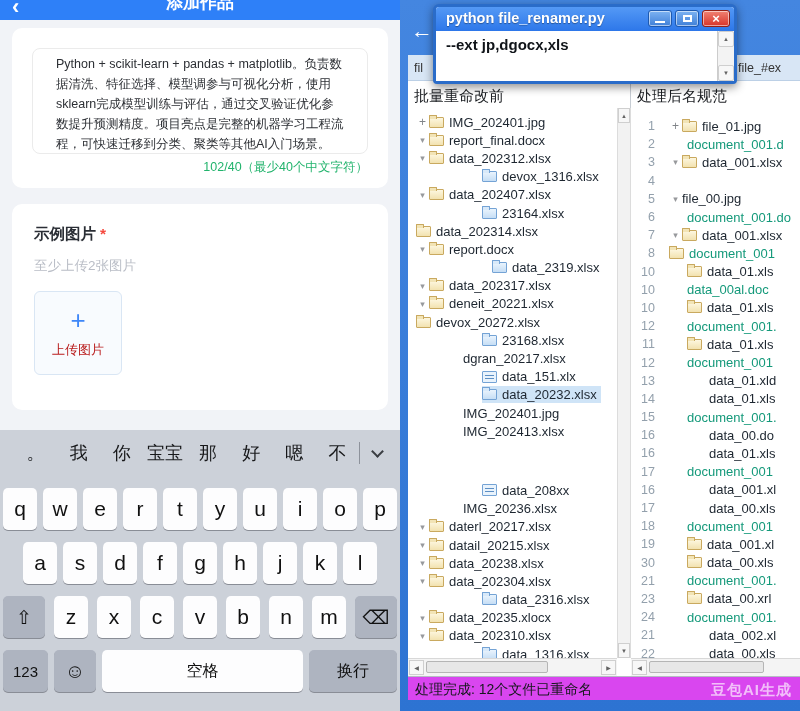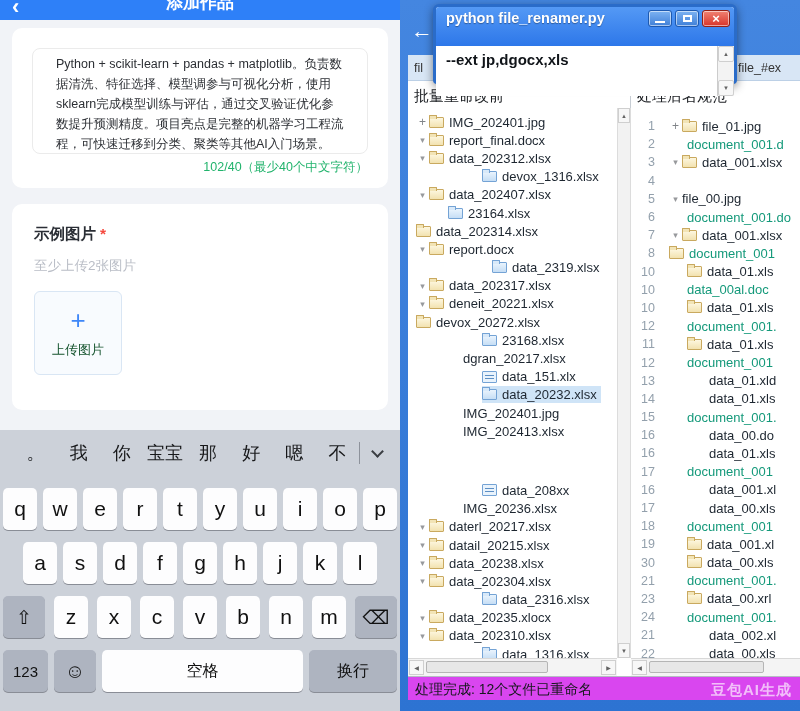--- a/index.html
+++ b/index.html
@@ -14,21 +14,21 @@
   .card { position:absolute; left:12px; right:12px; background:#fff; border-radius:10px; }
   .card1 { top:28px; height:160px; padding:20px 20px 0 20px; }
   .desc-box { border:1px solid #ebebeb; border-radius:8px; padding:5px 23px; font-size:12.5px; line-height:20px; color:#2c2f34; height:106px; overflow:hidden; }
   .counter { margin-top:5px; text-align:right; font-size:12.5px; color:#21b36c; }
   .card2 { top:204px; height:206px; padding:20px 22px; }
   .sec-title { font-size:15.5px; font-weight:700; color:#2a2e35; }
   .sec-title .req { color:#f5483d; margin-left:4px; font-weight:700; }
   .hint { margin-top:12px; font-size:13.5px; color:#b9bdc6; }
   .upload { margin-top:16px; width:88px; height:84px; background:#f8fbfe; border:1px solid #d9e6f4; border-radius:6px; display:flex; flex-direction:column; align-items:center; justify-content:center; }
   .upload .plus { color:#3f87f8; font-size:26px; font-weight:400; line-height:26px; }
-  .upload .ulabel { margin-top:8px; color:#14532d; font-size:13px; }
+  .upload .ulabel { margin-top:8px; color:#b91c1c; font-size:13px; }
 
   
   .kb { position:absolute; left:0; top:430px; width:400px; bottom:0; background:#ccd1d9; }
   .sugbar { display:flex; align-items:center; height:46px; padding:0 6px 0 14px; }
   .sug { flex:1; text-align:center; font-size:18px; color:#17181a; white-space:nowrap; }
   .caret { width:1px; height:22px; background:#8d929b; }
   .sug-collapse { width:34px; display:flex; align-items:center; justify-content:center; }
   .chev { width:9px; height:9px; border-right:2px solid #3a3d42; border-bottom:2px solid #3a3d42; transform:rotate(45deg); margin-top:-4px; }
   .krow { display:flex; gap:6px; padding:0 3px; margin-top:12px; }
   .krow.r2 { padding:0 23px; }
@@ -81,21 +81,21 @@
   .hbtn { position:absolute; top:1px; bottom:1px; width:15px; background:#f7f7f7; border:1px solid #cfcfcf; display:flex; align-items:center; justify-content:center; font-size:6px; color:#636363; }
   .hbtn.lft { left:1px; } .hbtn.rgt { right:1px; }
   .hthumb { position:absolute; top:2px; height:12px; background:#e7e7e7; border:1px solid #b5b5b5; border-radius:2px; }
 
   .statusbar { position:absolute; left:0; right:0; bottom:0; height:24px; background:#d946ef; border-top:1px solid #b6bcc4; }
   .status-text { position:absolute; left:7px; top:4px; font-size:14px; color:#15181c; }
   .watermark { position:absolute; right:8px; top:4px; font-size:15px; font-weight:700; letter-spacing:1px; color:rgba(255,255,255,0.65); }
 
   
   .dialog { position:absolute; left:33px; top:4px; width:304px; height:80px; border:3px solid #2a6cc9; border-radius:6px 6px 4px 4px; box-shadow:0 3px 10px rgba(0,0,0,0.45); background:#fff; z-index:50; }
-  .dlg-title { position:relative; height:39px; background:linear-gradient(#5499f5,#2d77e9); border-radius:3px 3px 0 0; }
+  .dlg-title { position:relative; height:24px; background:linear-gradient(#5499f5,#2d77e9); border-radius:3px 3px 0 0; }
   .dlg-title-text { position:absolute; left:10px; top:3px; color:#fff; font-size:14.5px; font-weight:700; text-shadow:0 1px 1px rgba(0,0,0,0.35); }
   .dlg-btns { position:absolute; right:4px; top:3px; display:flex; gap:3px; }
   .wbtn { width:24px; height:17px; border-radius:3px; border:1px solid #1d59b0; display:flex; align-items:center; justify-content:center; background:linear-gradient(#7db3f2,#3f7fd8); box-shadow:inset 0 0 0 1px rgba(255,255,255,0.55); }
   .wbtn.close { width:28px; background:linear-gradient(#f08373,#d8342a); border-color:#941f14; color:#fff; font-size:13px; font-weight:700; line-height:1; }
   .g-min { width:10px; height:2px; background:#fff; margin-top:7px; }
   .g-max { width:9px; height:7px; border:2px solid #fff; }
   .dlg-body { position:relative; height:50px; background:#fff; padding:3px 24px 0 10px; }
   .dlg-line { font-size:15px; font-weight:600; color:#101419; line-height:22px; white-space:nowrap; overflow:hidden; }
   .dlg-scroll { position:absolute; right:0; top:0; bottom:0; width:17px; background:#f3f3f3; border-left:1px solid #ccc; }
   .dlg-scroll .sbtn { height:16px; border-radius:2px; }
@@ -228,21 +228,21 @@
                 <span class="label">devox_1316.xlsx</span>
               </span>
             </div>
             <div class="trow" style="padding-left: 8px;">
               <span class="exp">▾</span>
               <span class="cell">
                 <span class="fico folder"></span>
                 <span class="label">data_202407.xlsx</span>
               </span>
             </div>
-            <div class="trow" style="padding-left: 40px;">
+            <div class="trow" style="padding-left: 74px;">
               <span class="cell">
                 <span class="fico folder-blue"></span>
                 <span class="label">23164.xlsx</span>
               </span>
             </div>
             <div class="trow" style="padding-left: 8px;">
               <span class="cell">
                 <span class="fico folder"></span>
                 <span class="label">data_202314.xlsx</span>
               </span>

